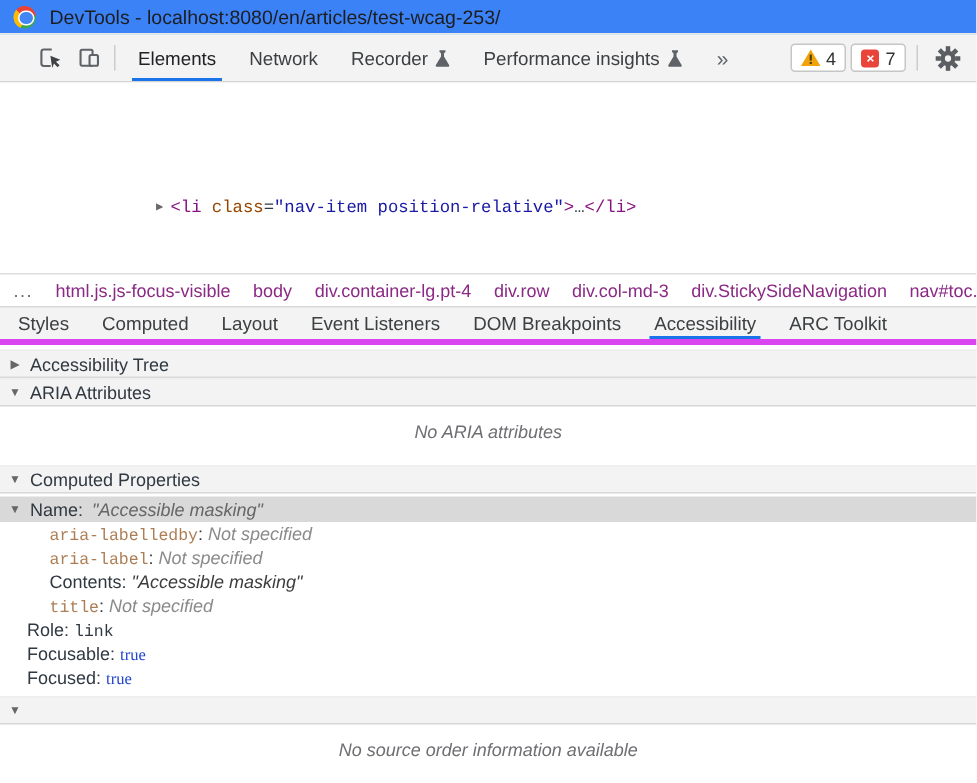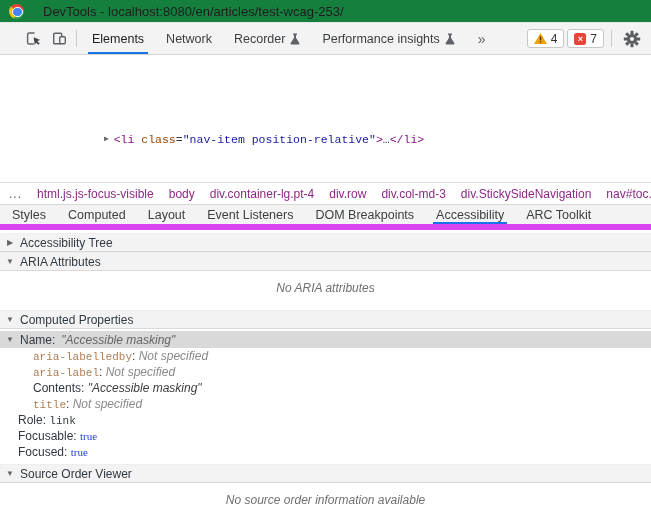--- a/index.html
+++ b/index.html
@@ -4,22 +4,22 @@
 <style>
   * { box-sizing: border-box; }
   html,body { margin:0; padding:0; }
   body {
     width:651px; height:522px; overflow:hidden; background:#fff;
     font-family:"Liberation Sans", sans-serif; color:#303942;
     -webkit-font-smoothing:antialiased;
   }
   
   .titlebar {
-    height:23px; background:#15803d; display:flex; align-items:center;
-    padding-left:9px; gap:19px; border-bottom:1px solid #e6e6e6;
+    height:23px; background:#3b82f6; display:flex; align-items:center;
+    padding-left:9px; gap:9px; border-bottom:1px solid #e6e6e6;
   }
   .chrome-icon {
     width:15px; height:15px; border-radius:50%; position:relative; flex:0 0 auto;
     background:conic-gradient(from -50deg, #ea4335 0 130deg, #34a853 130deg 250deg, #fbbc05 250deg 360deg);
   }
   .chrome-icon::after {
     content:""; position:absolute; left:3.2px; top:3.2px; width:8.6px; height:8.6px;
     background:#4285f4; border:1.6px solid #fff; border-radius:50%;
   }
   .title-text { font-size:13px; color:#1d1d1f; white-space:nowrap; }
@@ -70,21 +70,21 @@
   .crumbs {
     height:22px; border-top:1px solid #ddd; background:#fff;
     display:flex; align-items:center; gap:15px; padding-left:9px;
     font-size:12px; white-space:nowrap; overflow:hidden;
   }
   .crumb { color:#8b2a85; }
   .crumb-overflow { color:#5f6368; letter-spacing:1px; }
 
   
   .pane-tabs {
-    height:26px; background:#f3f3f3; border-top:1px solid #d8d8d8; border-bottom:6px solid #d946ef;
+    height:26px; background:#f3f3f3; border-top:1px solid #d8d8d8; border-bottom:4px solid #d946ef;
     display:flex; align-items:stretch; padding-left:1px; overflow:hidden;
   }
   .ptab {
     position:relative; display:flex; align-items:center; padding:0 11px;
     font-size:12.5px; color:#3c4043; white-space:nowrap;
   }
   .ptab.active::after {
     content:""; position:absolute; left:8px; right:8px; bottom:0; height:2.5px; background:#1a73e8;
   }
 
@@ -266,17 +266,16 @@
   </div>
   <div class="ax-row lvl1">
     <span>Focusable:</span><span> </span><span class="bool-val">true</span>
   </div>
   <div class="ax-row lvl1">
     <span>Focused:</span><span> </span><span class="bool-val">true</span>
   </div>
 
   <div class="ax-header gap-above">
     <span class="twisty">▼</span>
-    <span>Source Order Viewer</span>
   </div>
   <div class="ax-empty">No source order information available</div>
 
 </div>
 
 </body></html>

